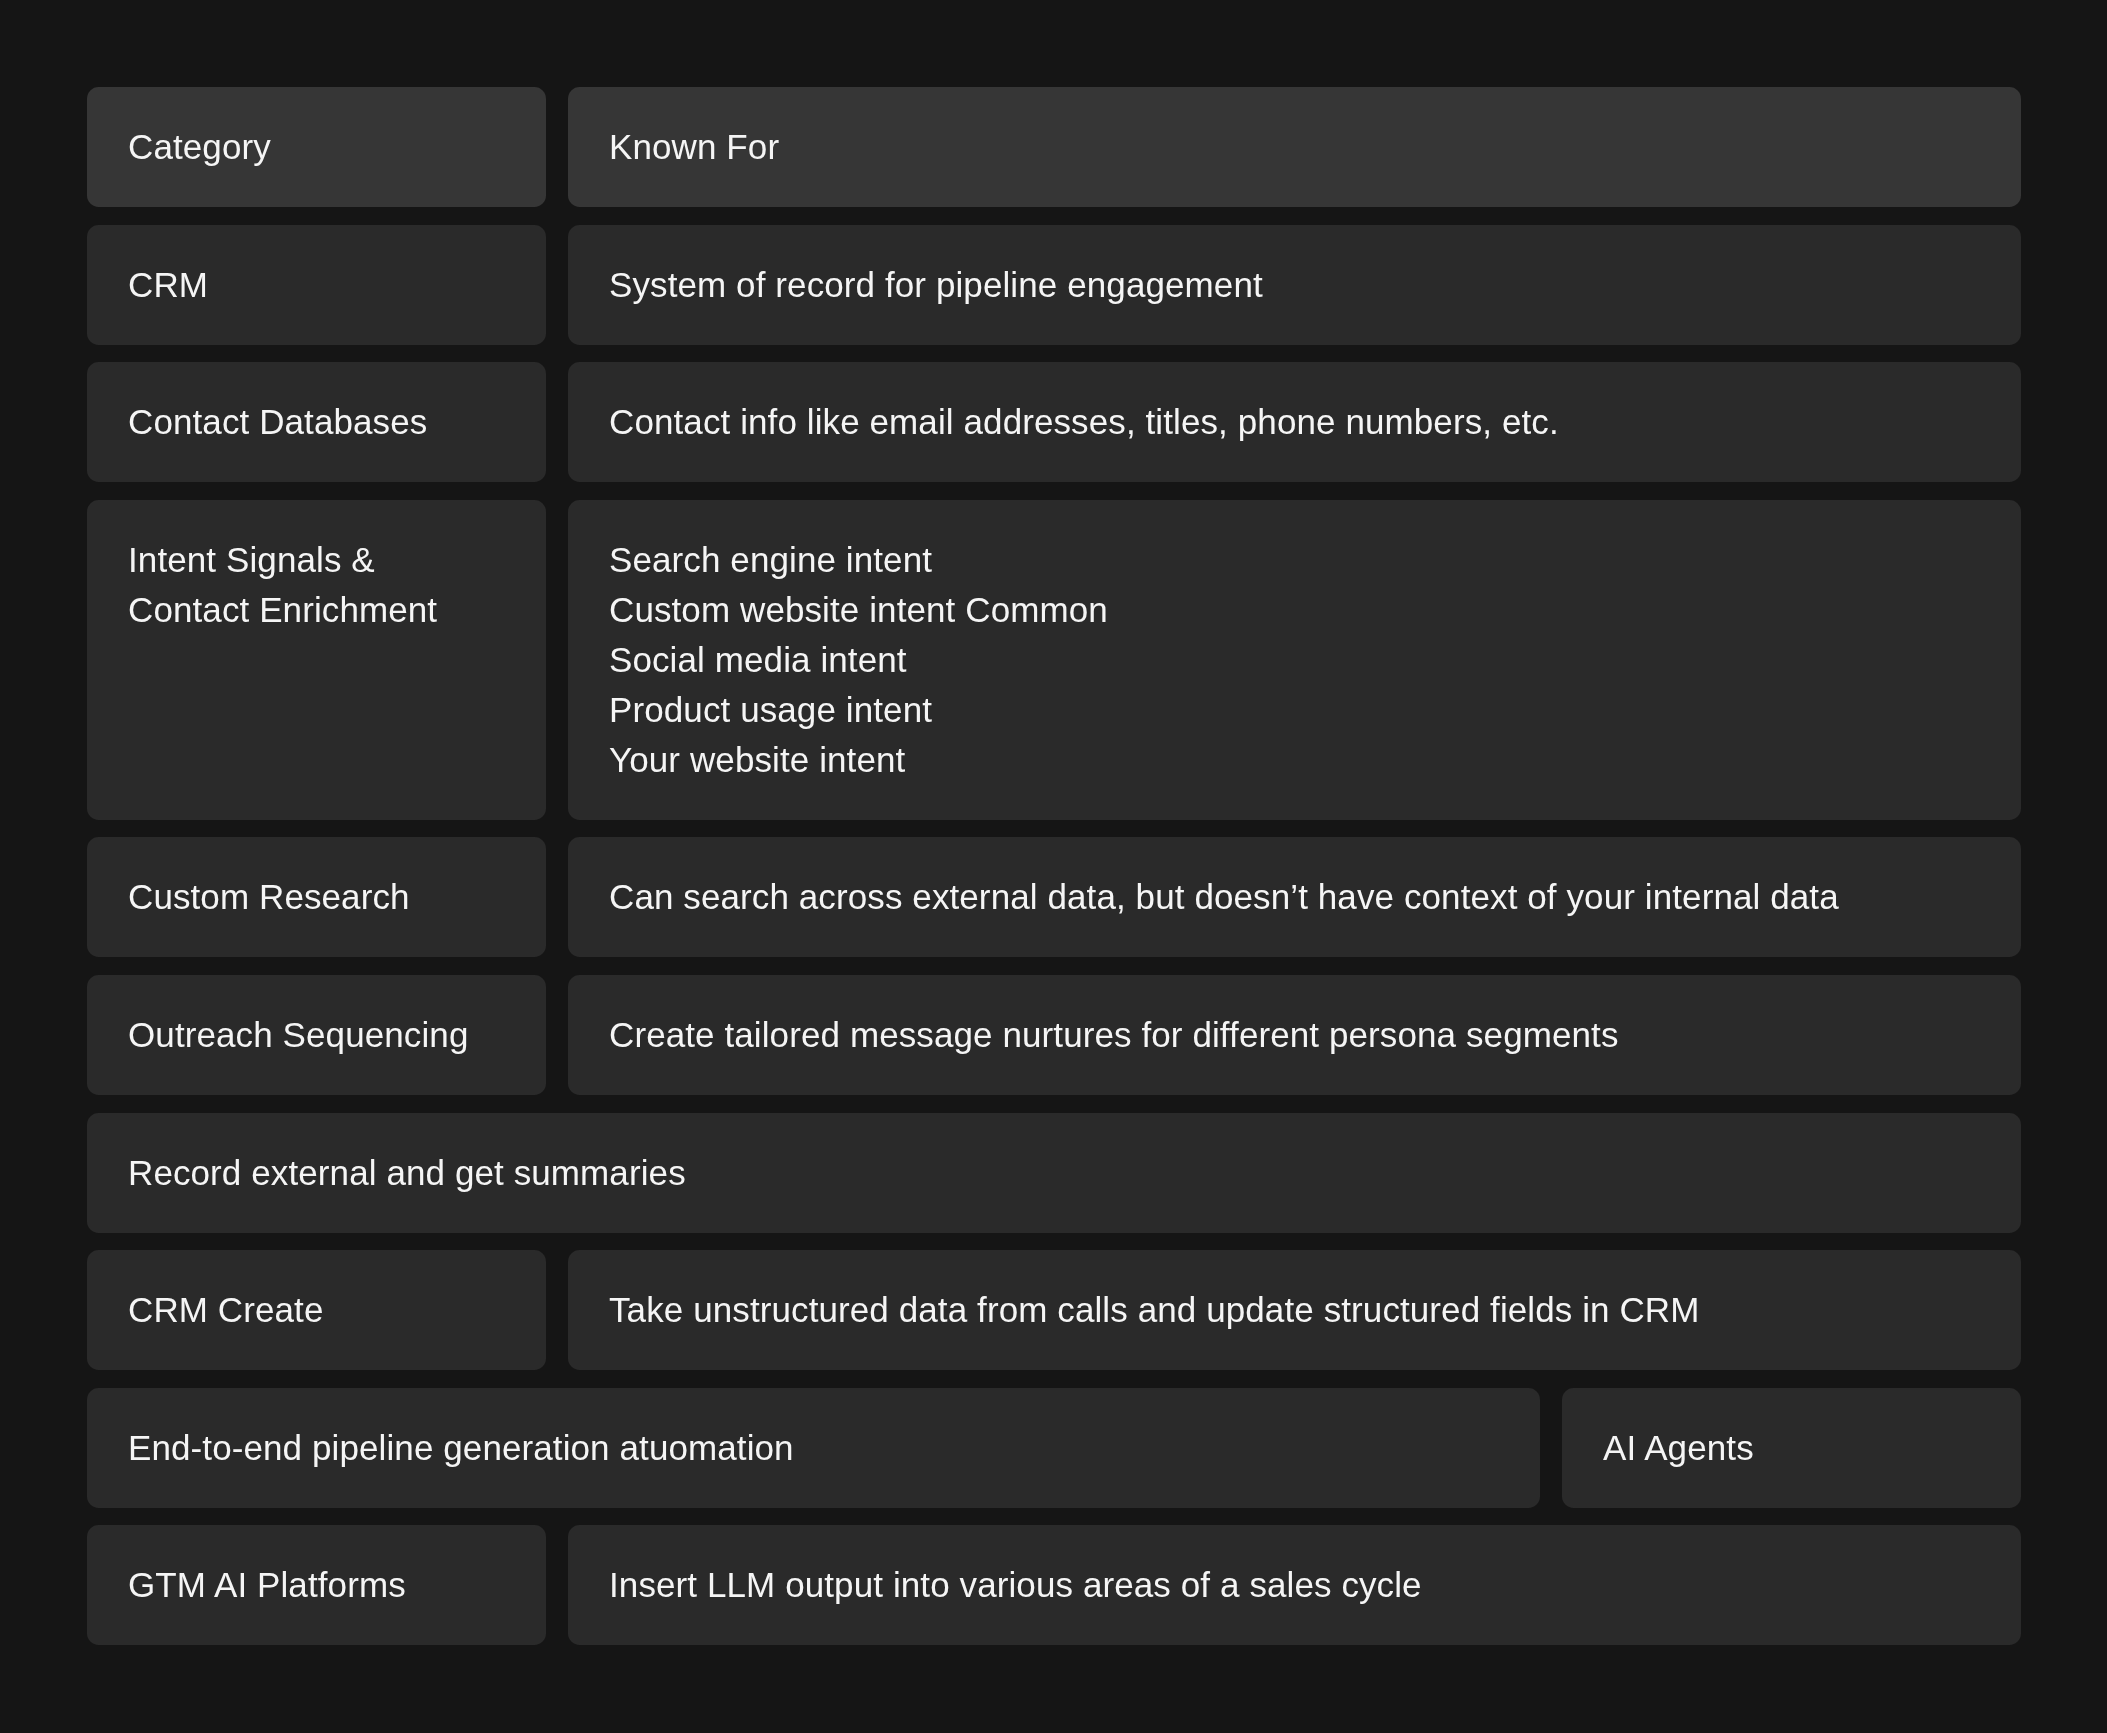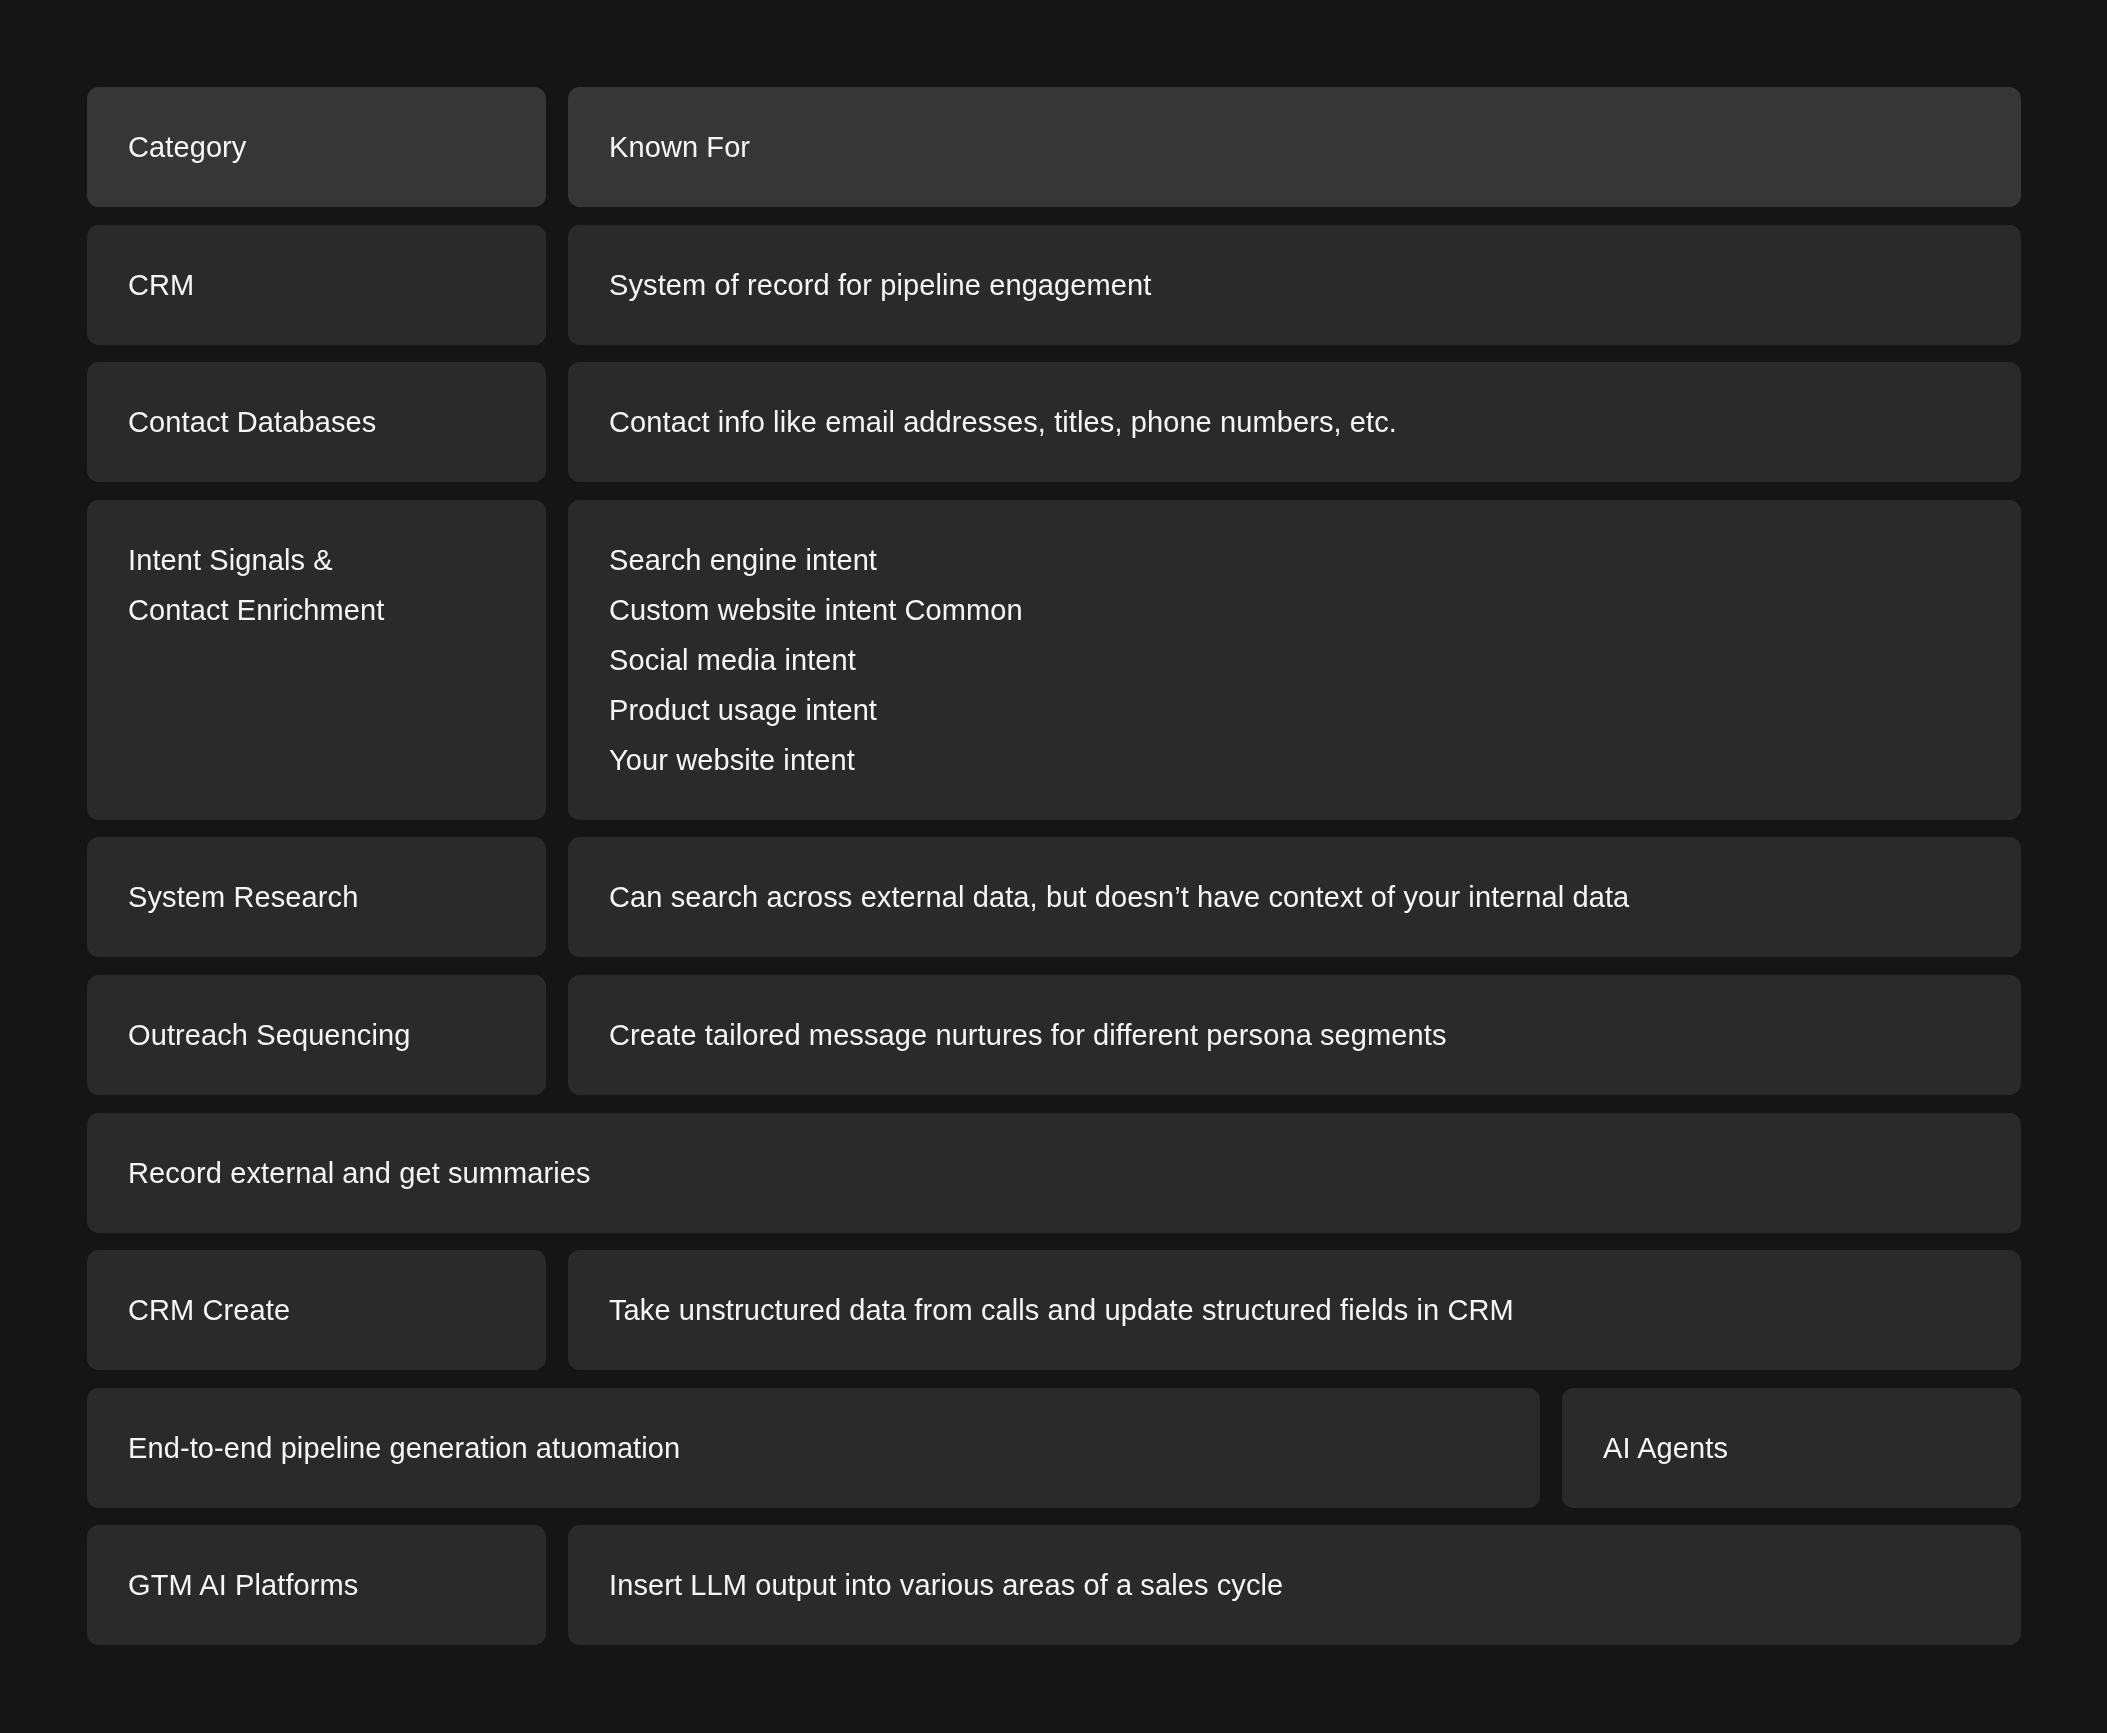--- a/index.html
+++ b/index.html
@@ -27,21 +27,21 @@
     display: flex;
     gap: 22px;
     align-items: stretch;
   }
   .cell {
     box-sizing: border-box;
     background: #2a2a2a;
     border-radius: 11.7px;
     padding: 35px 41px;
     color: #f5f5f5;
-    font-size: 29px;
+    font-size: 35px;
     line-height: 50px;
     font-weight: 400;
     white-space: pre-line;
     letter-spacing: 0.1px;
   }
   .cat-cell {
     flex: 0 0 459px;
     width: 459px;
   }
   .known-cell {
@@ -76,21 +76,21 @@
     <div class="cell cat-cell">Intent Signals &amp;
 Contact Enrichment</div>
     <div class="cell known-cell">Search engine intent
 Custom website intent Common
 Social media intent
 Product usage intent
 Your website intent</div>
   </div>
 
   <div class="row">
-    <div class="cell cat-cell">System Research</div>
+    <div class="cell cat-cell">Custom Research</div>
     <div class="cell known-cell">Can search across external data, but doesn’t have context of your internal data</div>
   </div>
 
   <div class="row">
     <div class="cell cat-cell">Outreach Sequencing</div>
     <div class="cell known-cell">Create tailored message nurtures for different persona segments</div>
   </div>
 
   <div class="row">
     <div class="cell known-cell">Record external and get summaries</div>

